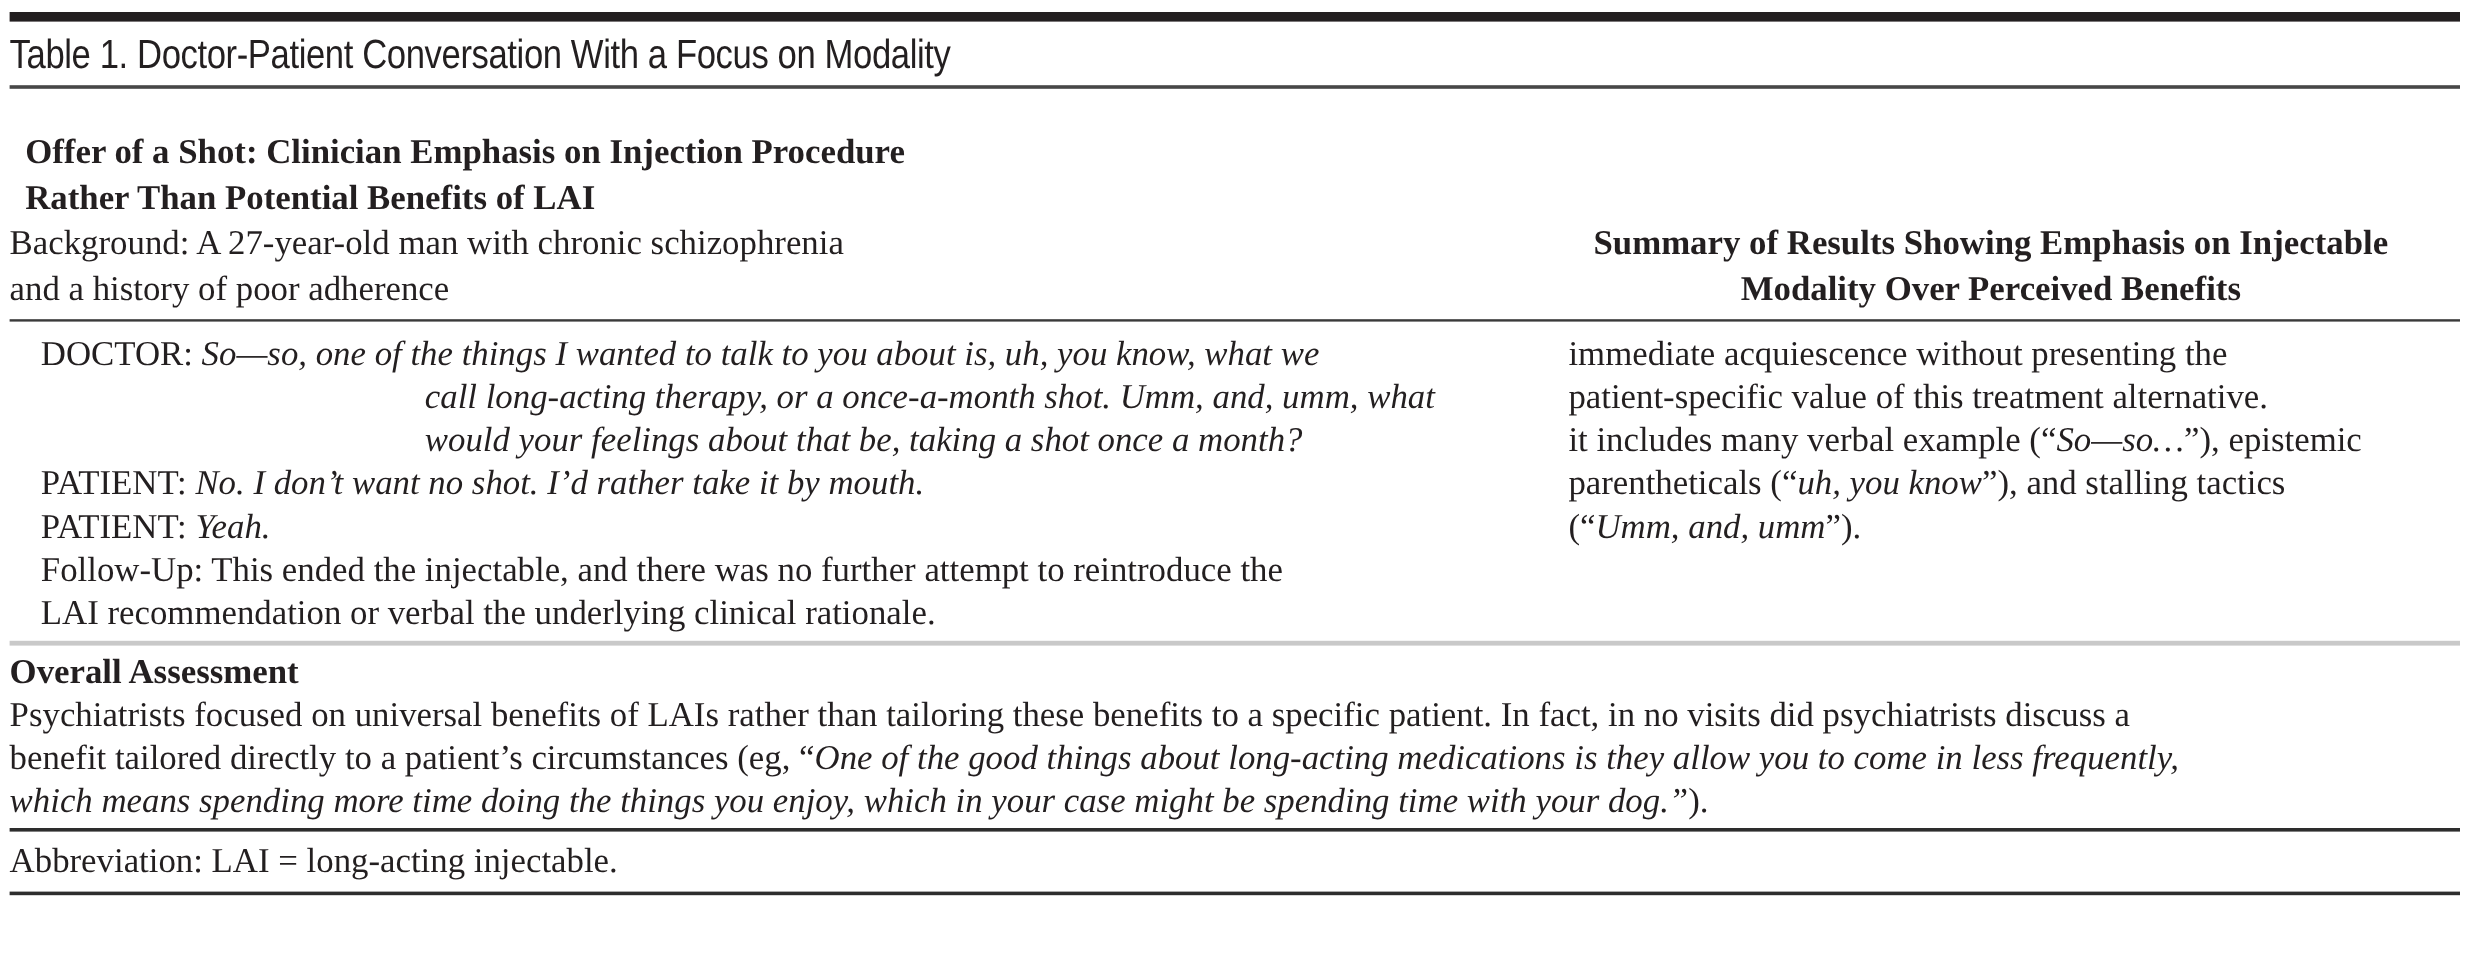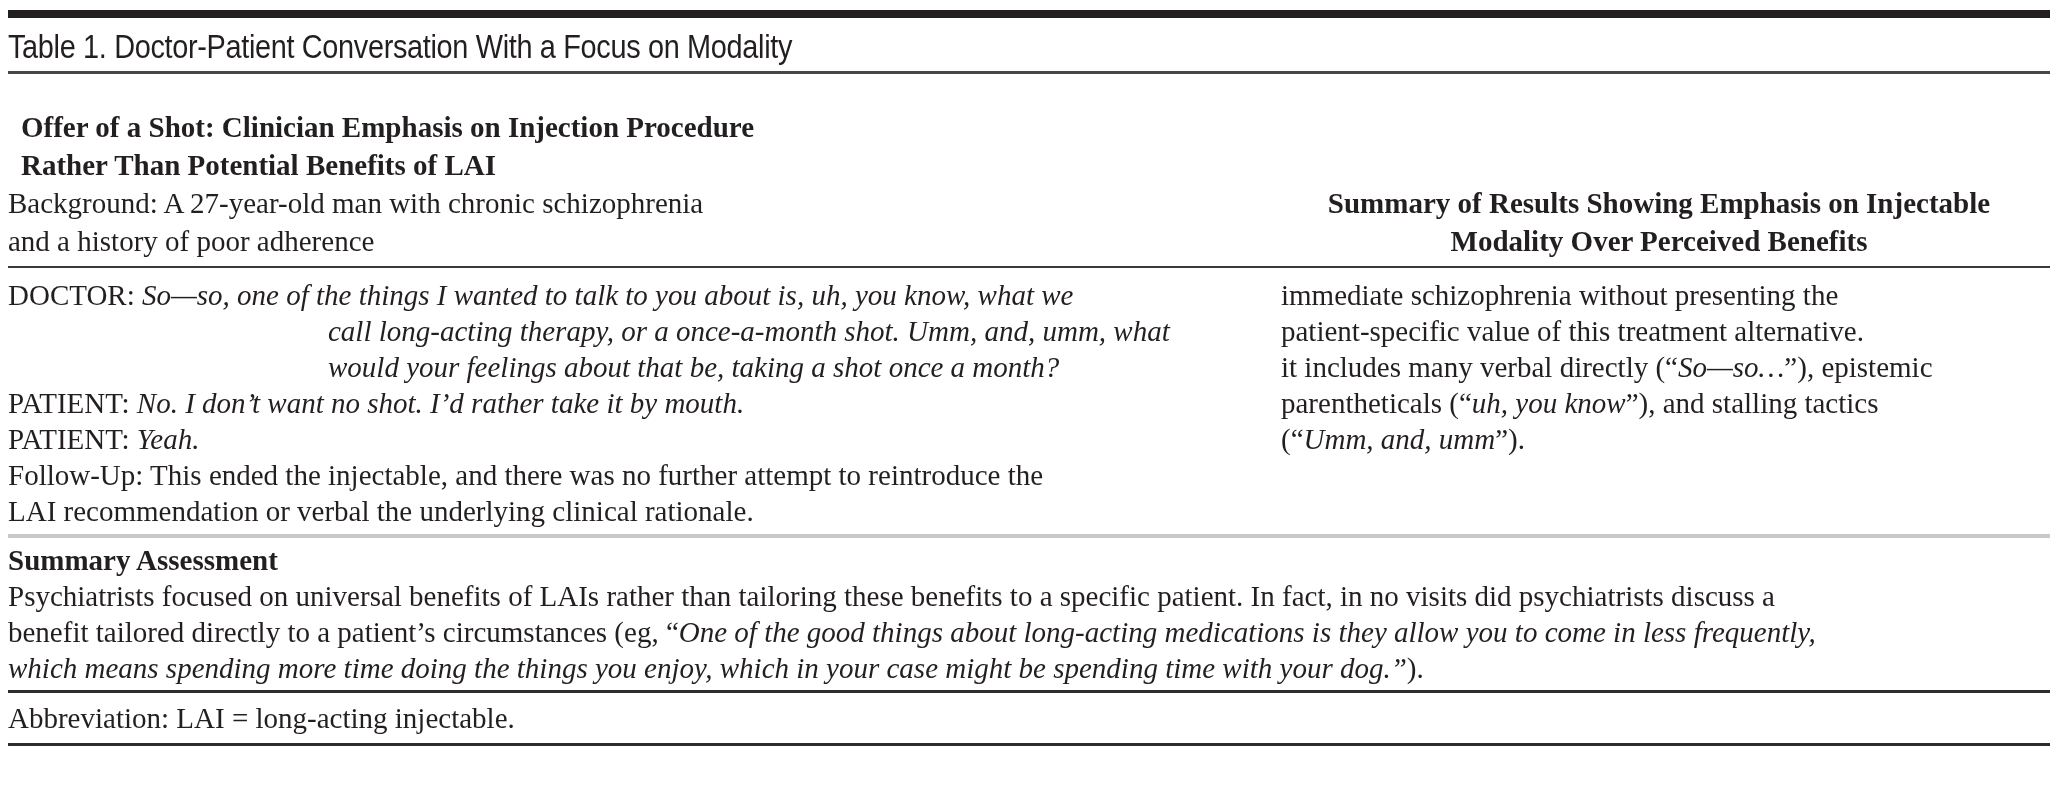--- a/index.html
+++ b/index.html
@@ -30,21 +30,21 @@
   .col-r { width:795px; flex:0 0 auto; }
 
   .header-row { padding:34px 0 6px 0; }
   .hline { font-size:29px; line-height:38px; white-space:nowrap; }
   .hline.b { font-weight:bold;margin-left:13px; }
   .hdr-right {
     display:flex; flex-direction:column; justify-content:flex-end;
     text-align:center; font-weight:bold; padding-right:90px;
   }
 
-  .body-row { padding:9px 0 5px 0; }
+  .body-row { padding:9px 0 5px 0;margin-left:26px; }
   .tline { font-size:29px; line-height:36px; white-space:nowrap; }
   .cell-dialogue .tline.indent { padding-left:320px; }
   .cell-summary  .tline.indent { padding-left:26px; }
 
   .overall { padding:4px 0; }
   .overall .tline { white-space:nowrap; }
   .overall-title { font-weight:bold; font-size:29px; line-height:36px; }
 
   .footnote { padding:7px 0; }
   .footnote .tline { line-height:36px; }
@@ -85,32 +85,32 @@
         <div class="tline"><span>DOCTOR: </span><i>So—so, one of the things I wanted to talk to you about is, uh, you know, what we</i></div>
         <div class="tline indent"><i>call long-acting therapy, or a once-a-month shot. Umm, and, umm, what</i></div>
         <div class="tline indent"><i>would your feelings about that be, taking a shot once a month?</i></div>
         <div class="tline"><span>PATIENT: </span><i>No. I don’t want no shot. I’d rather take it by mouth.</i></div>
         <div class="tline"><span>PATIENT: </span><i>Yeah.</i></div>
         <div class="tline"><span>Follow-Up: This ended the injectable, and there was no further attempt to reintroduce the</span></div>
         <div class="tline"><span>LAI recommendation or verbal the underlying clinical rationale.</span></div>
       </div>
     <div class="col-gap"></div>
     <div class="col-r cell-summary">
-        <div class="tline indent"><span>immediate schizophrenia without presenting the</span></div>
+        <div class="tline indent"><span>immediate acquiescence without presenting the</span></div>
         <div class="tline indent"><span>patient-specific value of this treatment alternative.</span></div>
-        <div class="tline indent"><span>it includes many verbal directly (“</span><i>So—so…</i><span>”), epistemic</span></div>
+        <div class="tline indent"><span>it includes many verbal example (“</span><i>So—so…</i><span>”), epistemic</span></div>
         <div class="tline indent"><span>parentheticals (“</span><i>uh, you know</i><span>”), and stalling tactics</span></div>
         <div class="tline indent"><span>(“</span><i>Umm, and, umm</i><span>”).</span></div>
       </div>
   </div>
 
   <div class="rule-gray"></div>
 
   <div class="overall">
-    <div class="overall-title">Summary Assessment</div>
+    <div class="overall-title">Overall Assessment</div>
     <div>
         <div class="tline"><span>Psychiatrists focused on universal benefits of LAIs rather than tailoring these benefits to a specific patient. In fact, in no visits did psychiatrists discuss a</span></div>
         <div class="tline"><span>benefit tailored directly to a patient’s circumstances (eg, “</span><i>One of the good things about long-acting medications is they allow you to come in less frequently,</i></div>
         <div class="tline"><i>which means spending more time doing the things you enjoy, which in your case might be spending time with your dog.”</i><span>).</span></div>
       </div>
   </div>
 
   <div class="rule-dark"></div>
 
   <div class="footnote">

